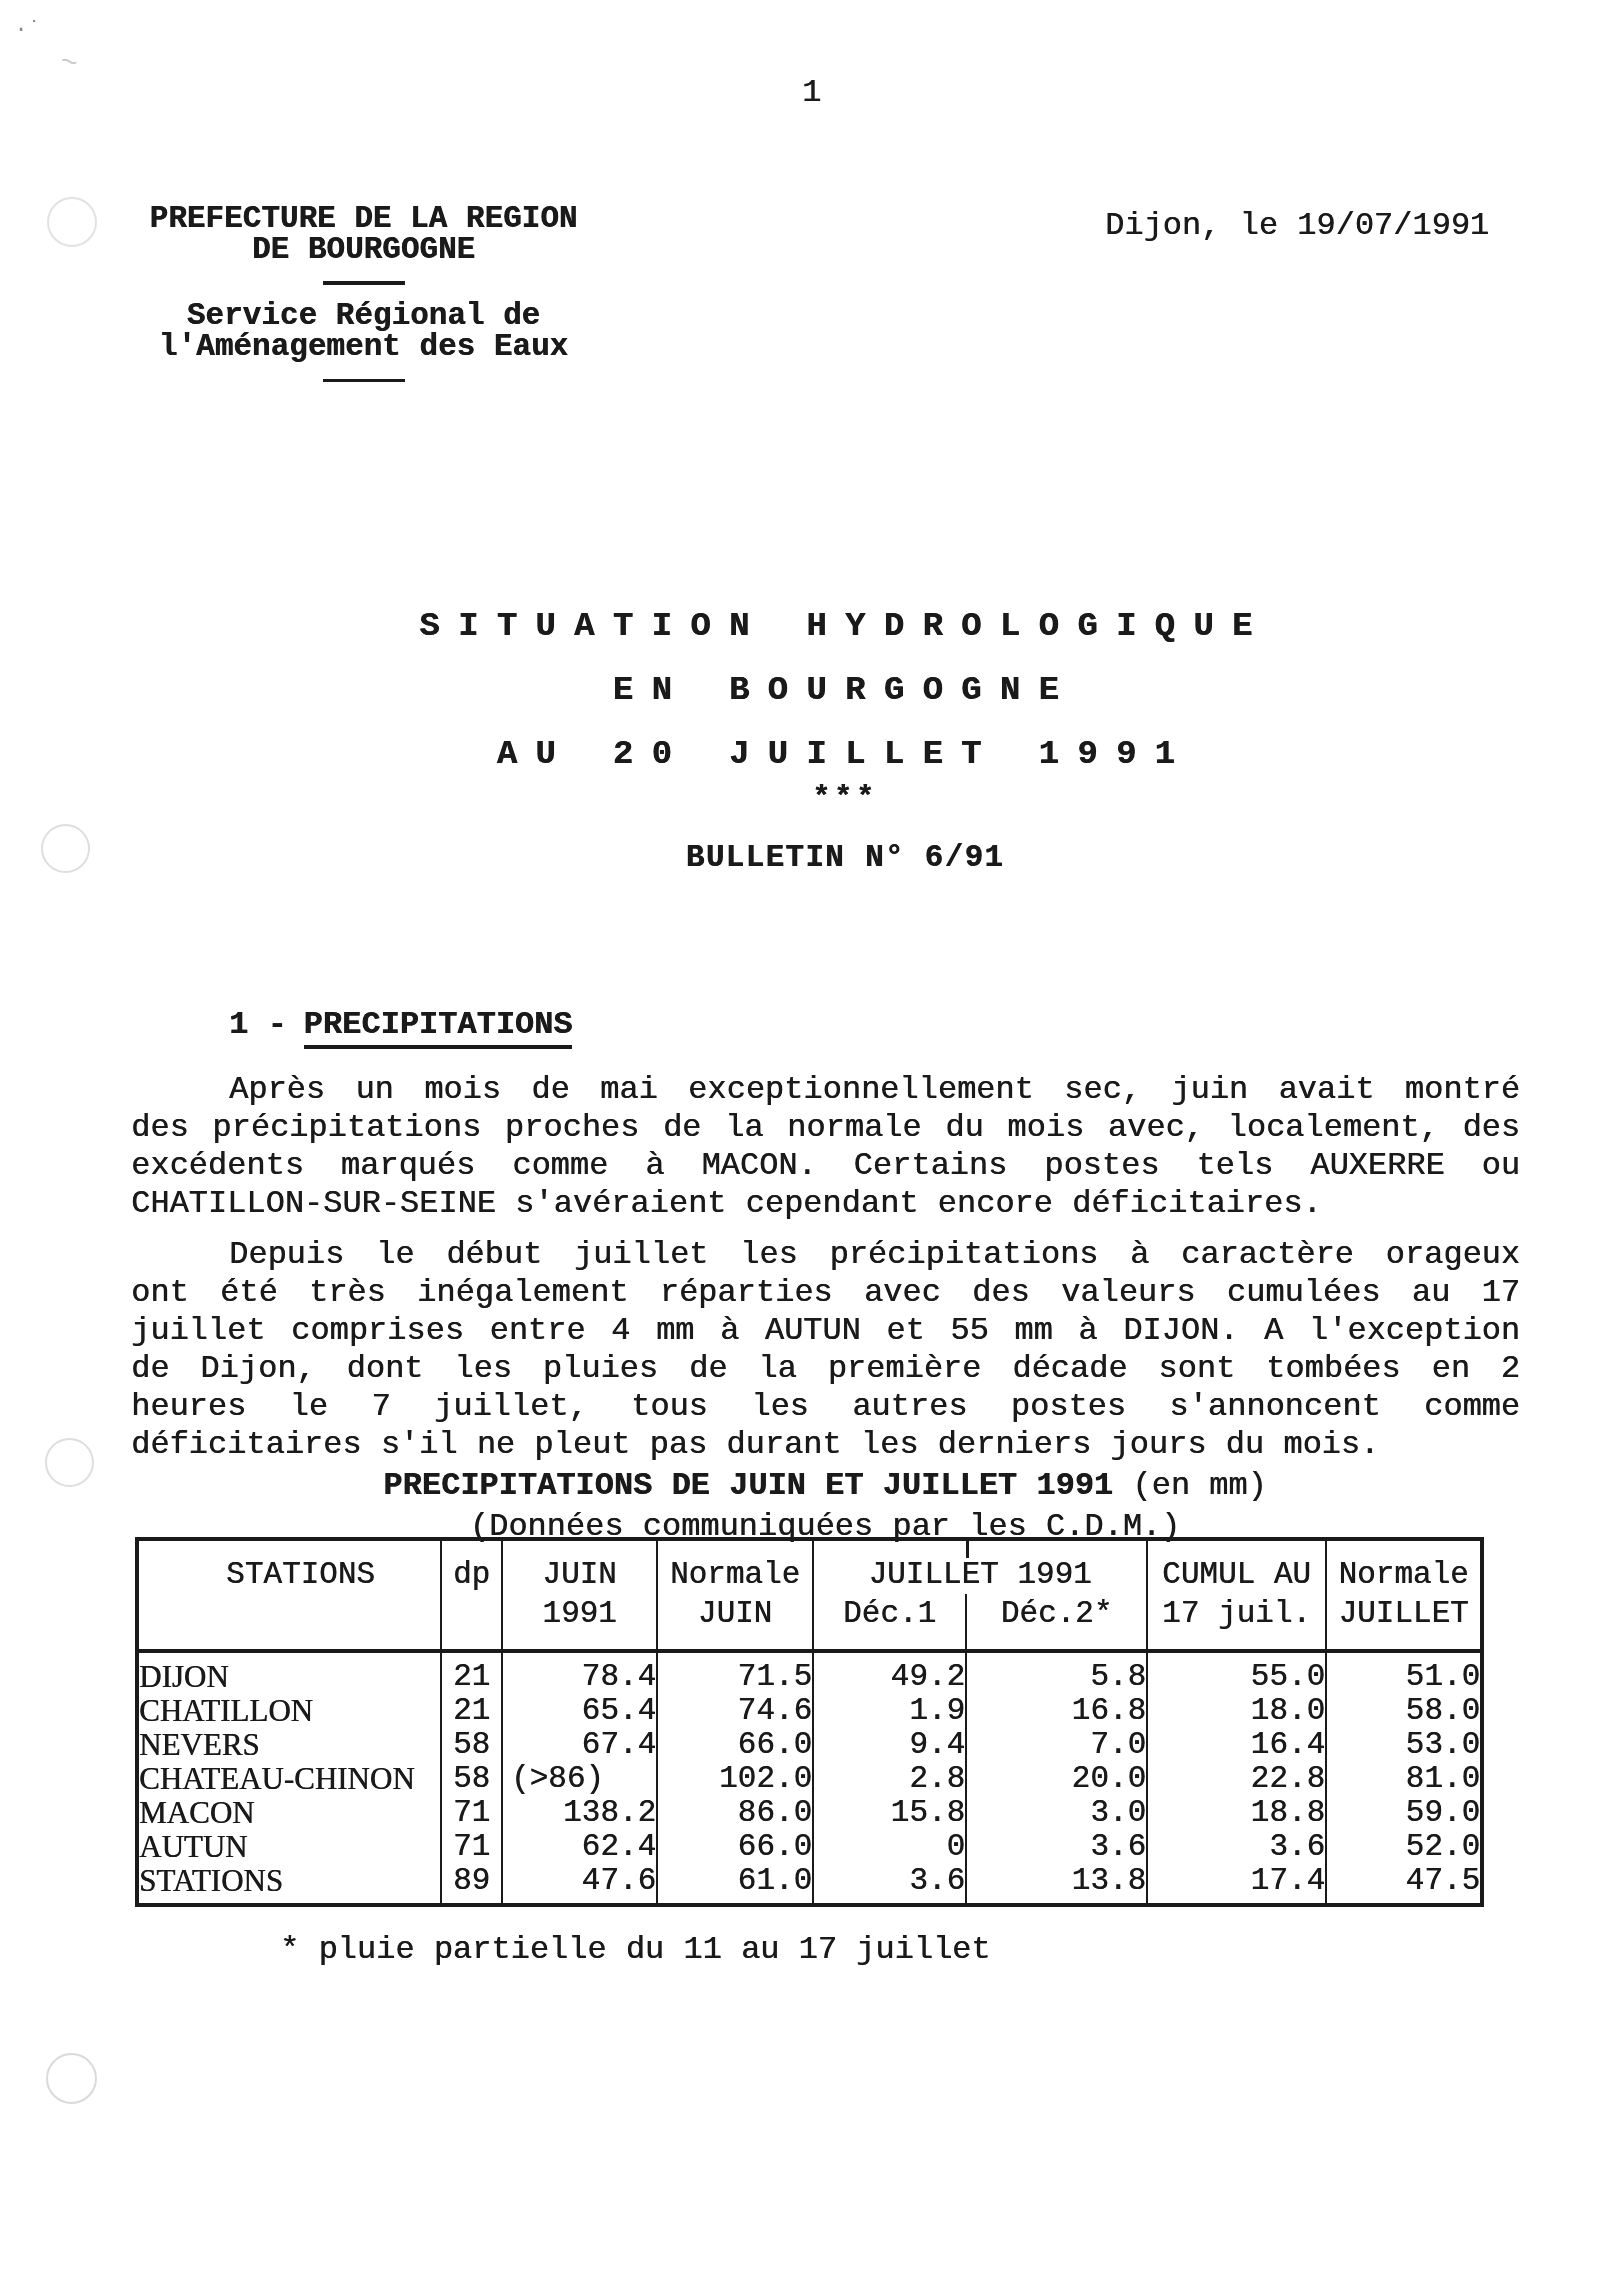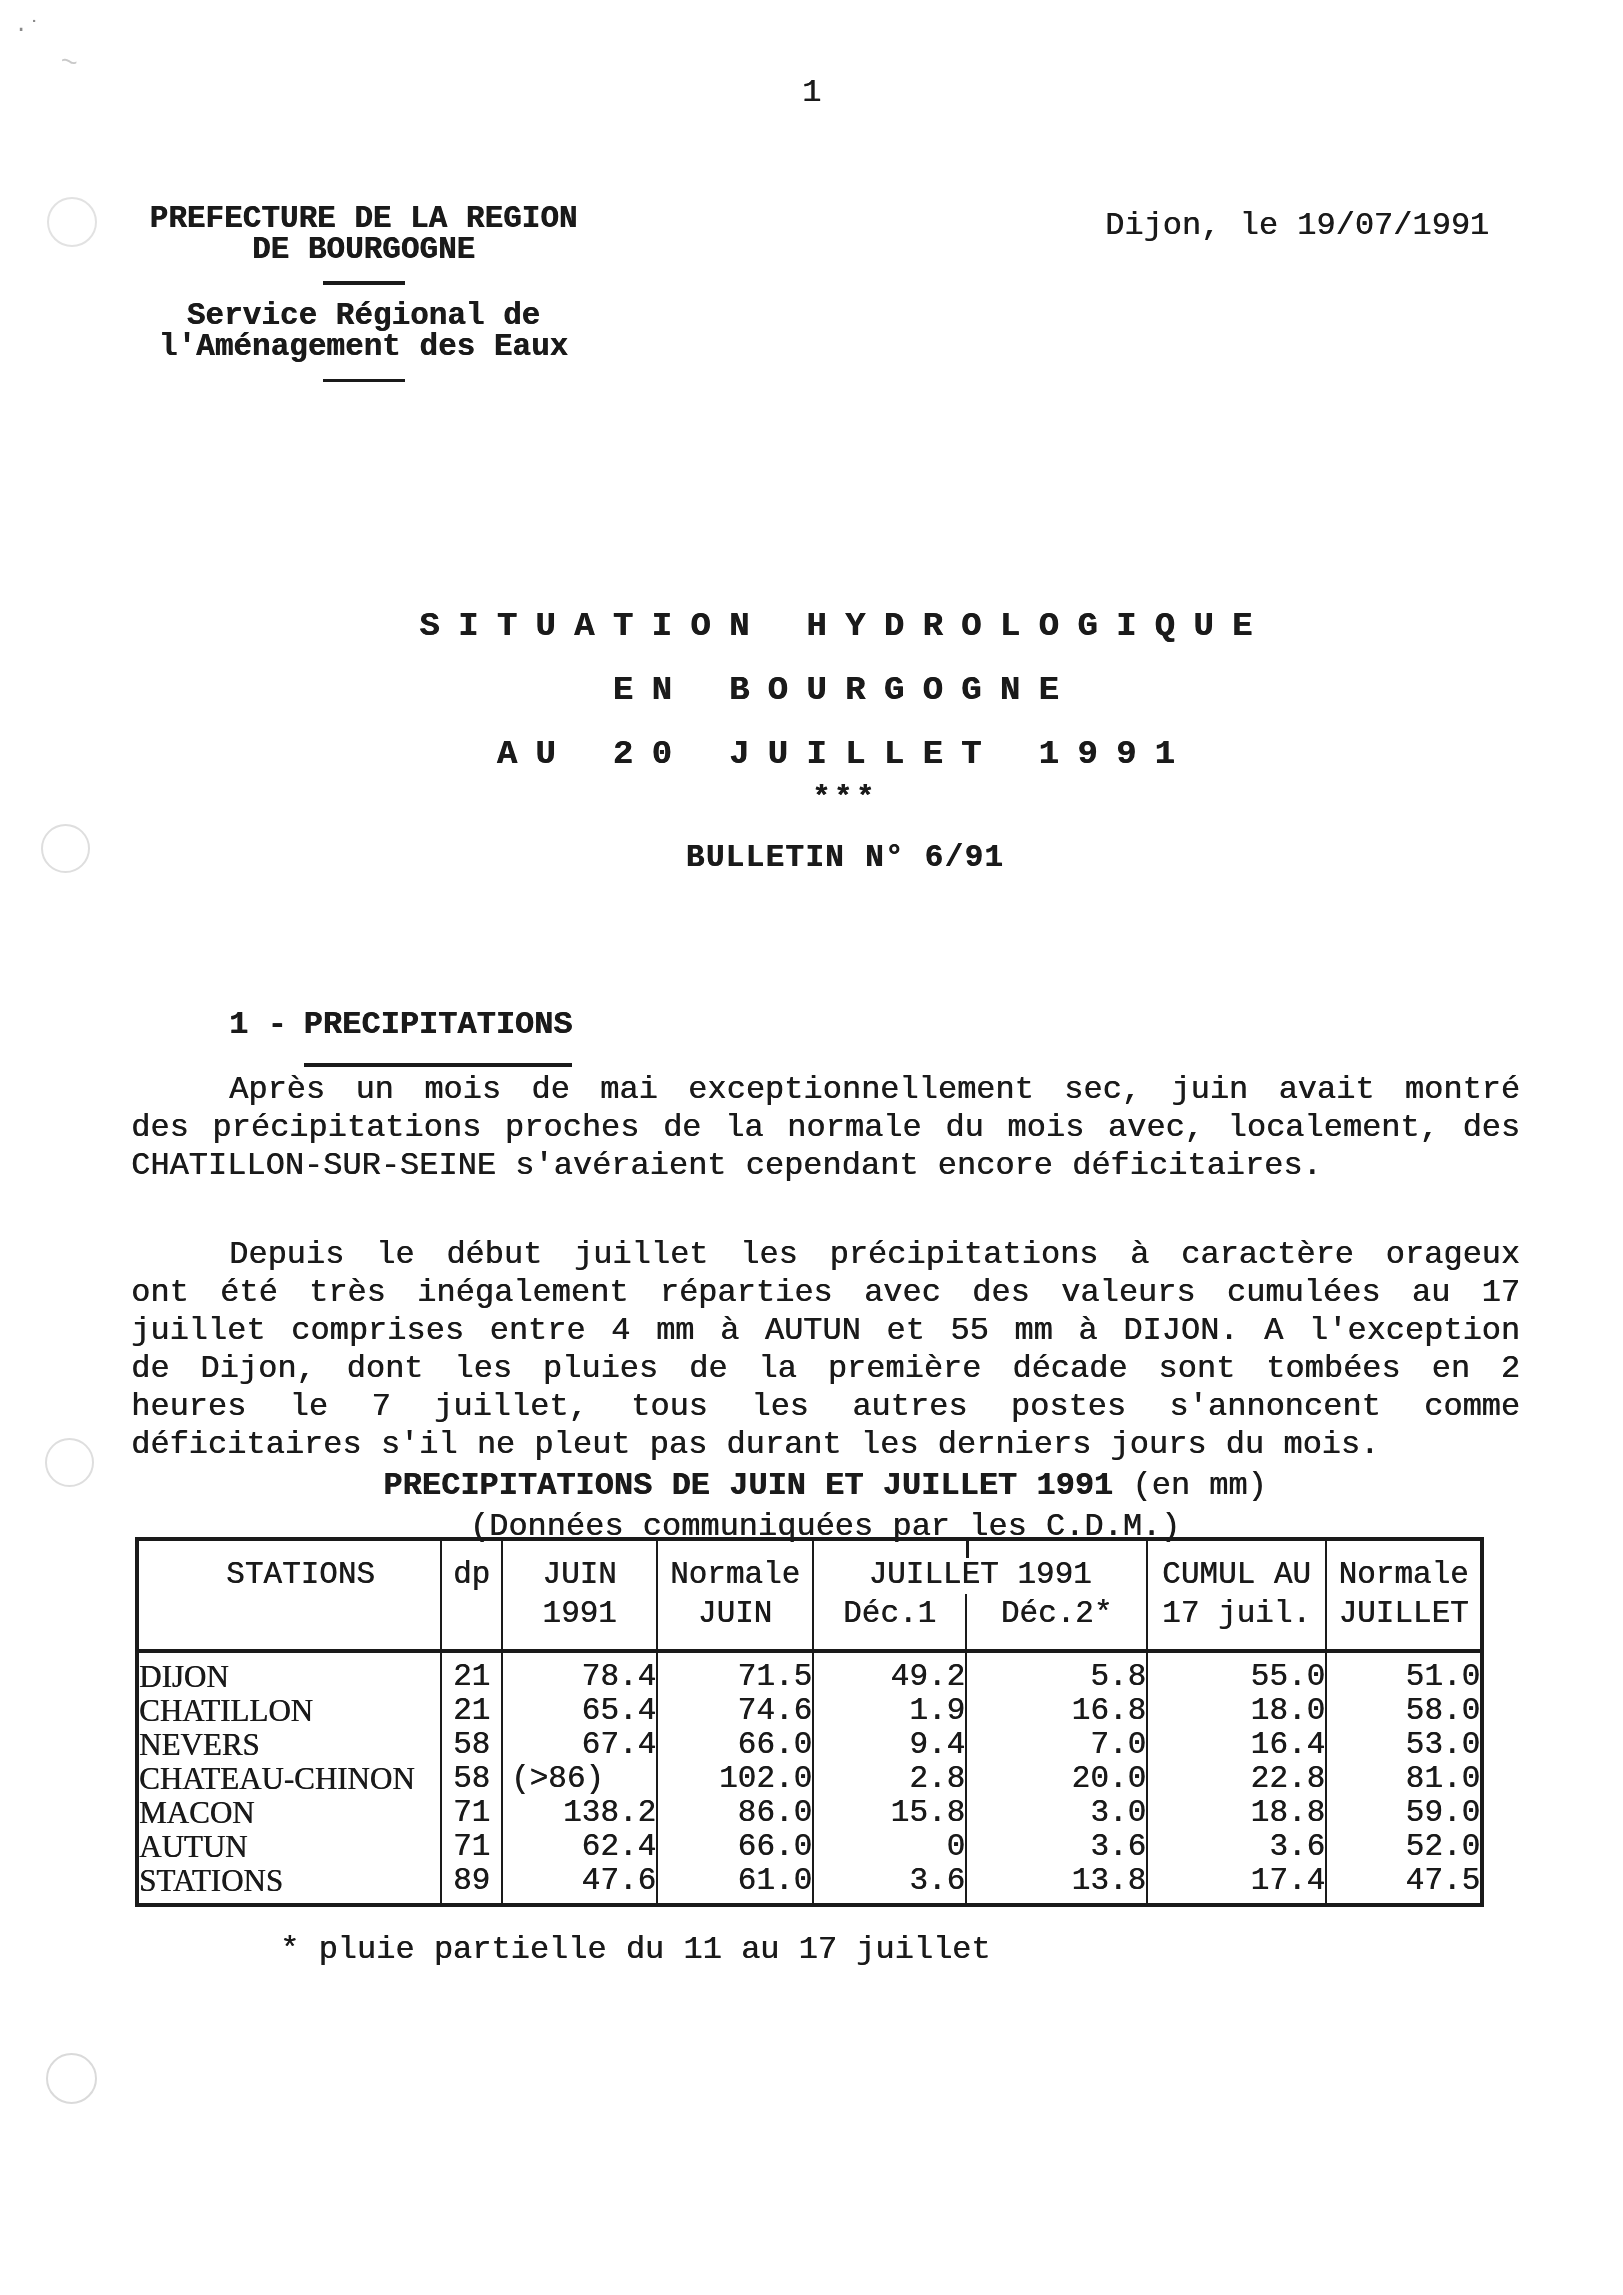--- a/index.html
+++ b/index.html
@@ -53,21 +53,21 @@
   .title-line { font-size: 34px; line-height: 35px; letter-spacing: 18.3px; height: 64px; }
   .title-line.t3 { height: 37px; }
   .title-stars { font-size: 30px; line-height: 30px; letter-spacing: 3.9px; height: 58px; margin-top: 9.2px; font-weight: bold; }
   .title-bulletin { font-size: 31px; line-height: 34px; letter-spacing: 1.3px; }
 
   .section-heading {
     position: absolute; left: 229px; top: 1007px;
     font-size: 32px; line-height: 35px; font-weight: bold;
   }
   .section-heading .num { margin-right: 17px; }
-  .section-heading .lbl { border-bottom: 4.6px solid #1a1a1a; padding-bottom: 20px; }
+  .section-heading .lbl { border-bottom: 4.6px solid #1a1a1a; padding-bottom: 2px; }
 
   .para {
     position: absolute; left: 131px; width: 1389px; font-size: 32px;
   }
   .para .tline {
     height: 38px; line-height: 38px; white-space: normal;
     text-align: justify; text-align-last: justify;
   }
   .para .tline.first { text-indent: 98px; }
   .para .tline.last { text-align-last: left; }
@@ -152,20 +152,21 @@
     <div class="title-bulletin">BULLETIN N° 6/91</div>
   </div>
 
   <div class="section-heading">
     <span class="num">1 -</span><span class="lbl">PRECIPITATIONS</span>
   </div>
 
   <div class="para p1">
       <div class="tline first">Après un mois de mai exceptionnellement sec, juin avait montré</div>
       <div class="tline">des précipitations proches de la normale du mois avec, localement, des</div>
+      <div class="tline">excédents marqués comme à MACON. Certains postes tels AUXERRE ou</div>
       <div class="tline last">CHATILLON-SUR-SEINE s'avéraient cependant encore déficitaires.</div>
     </div>
   <div class="para p2">
       <div class="tline first">Depuis le début juillet les précipitations à caractère orageux</div>
       <div class="tline">ont été très inégalement réparties avec des valeurs cumulées au 17</div>
       <div class="tline">juillet comprises entre 4 mm à AUTUN et 55 mm à DIJON. A l'exception</div>
       <div class="tline">de Dijon, dont les pluies de la première décade sont tombées en 2</div>
       <div class="tline">heures le 7 juillet, tous les autres postes s'annoncent comme</div>
       <div class="tline last">déficitaires s'il ne pleut pas durant les derniers jours du mois.</div>
     </div>

